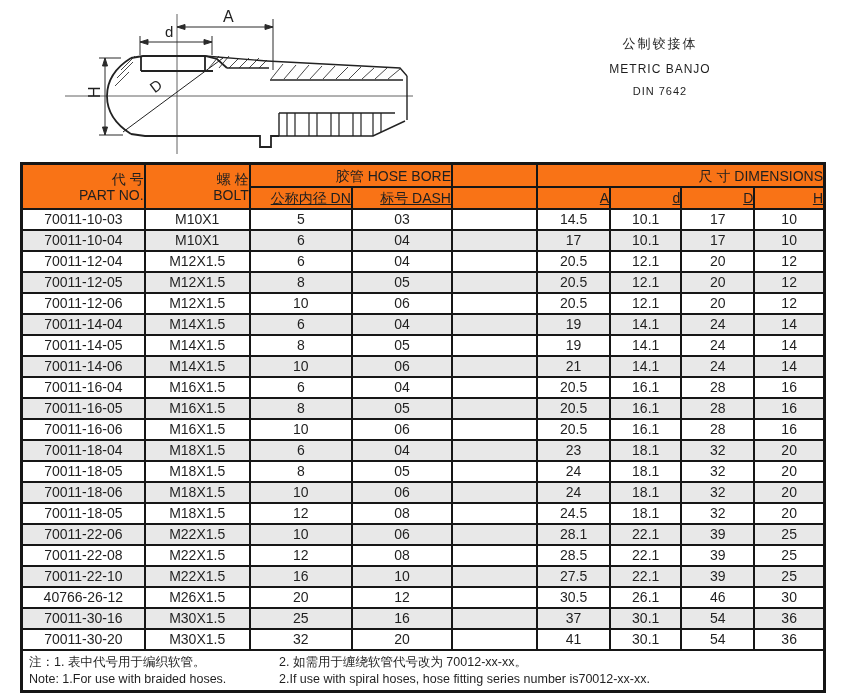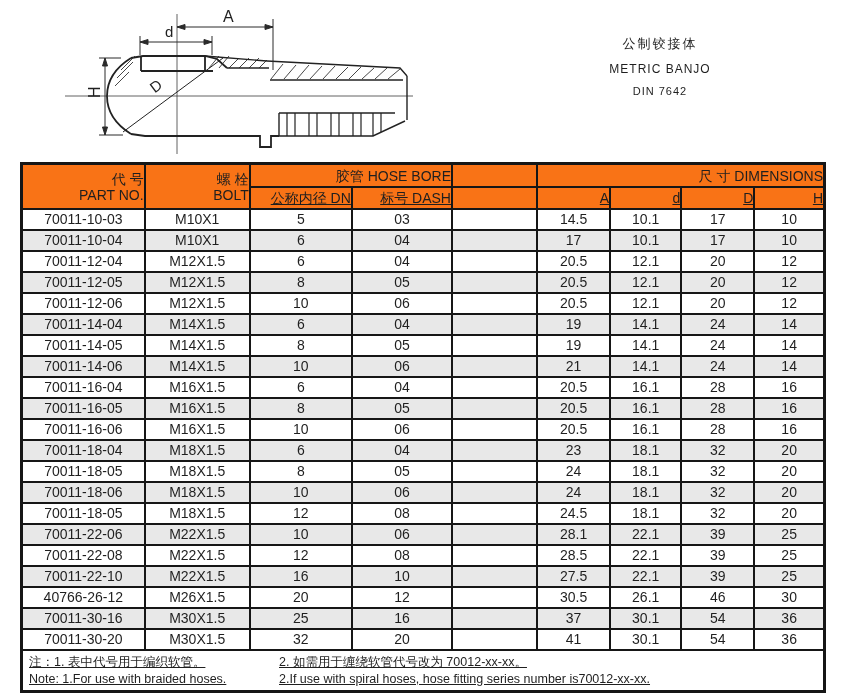--- a/index.html
+++ b/index.html
@@ -26,21 +26,21 @@
         font-size:14px;font-weight:normal;overflow:hidden;white-space:nowrap;}
   thead th{background:#f97316;line-height:16px;text-align:right;}
   thead .grp{height:21px;margin-left:28px;}
   thead .sub{height:20px;text-decoration:underline;}
   thead .two-line{height:43px;}
   tbody td{height:19px;line-height:19px;}
   tbody tr:nth-child(even) td{background:#e8e8e8;}
   tbody tr:nth-child(odd)  td{background:#ffffff;}
   tfoot td{height:39px;background:#fff;}
   .notes{display:grid;grid-template-columns:250px auto;
-         text-align:left;padding:2px 0 2px 6px;font-size:12.5px;line-height:17px;text-decoration:underline;}
+         text-align:left;padding:2px 0 2px 6px;font-size:12.5px;line-height:17px;}
   .notes span{display:block;white-space:nowrap;}
 </style>
 </head>
 <body>
 
 <div class="page">
 
   <div class="drawing">
     <svg width="370" height="152" viewBox="0 0 370 152">
       <g stroke="#3a3a3a" stroke-width="0.8" fill="none">

